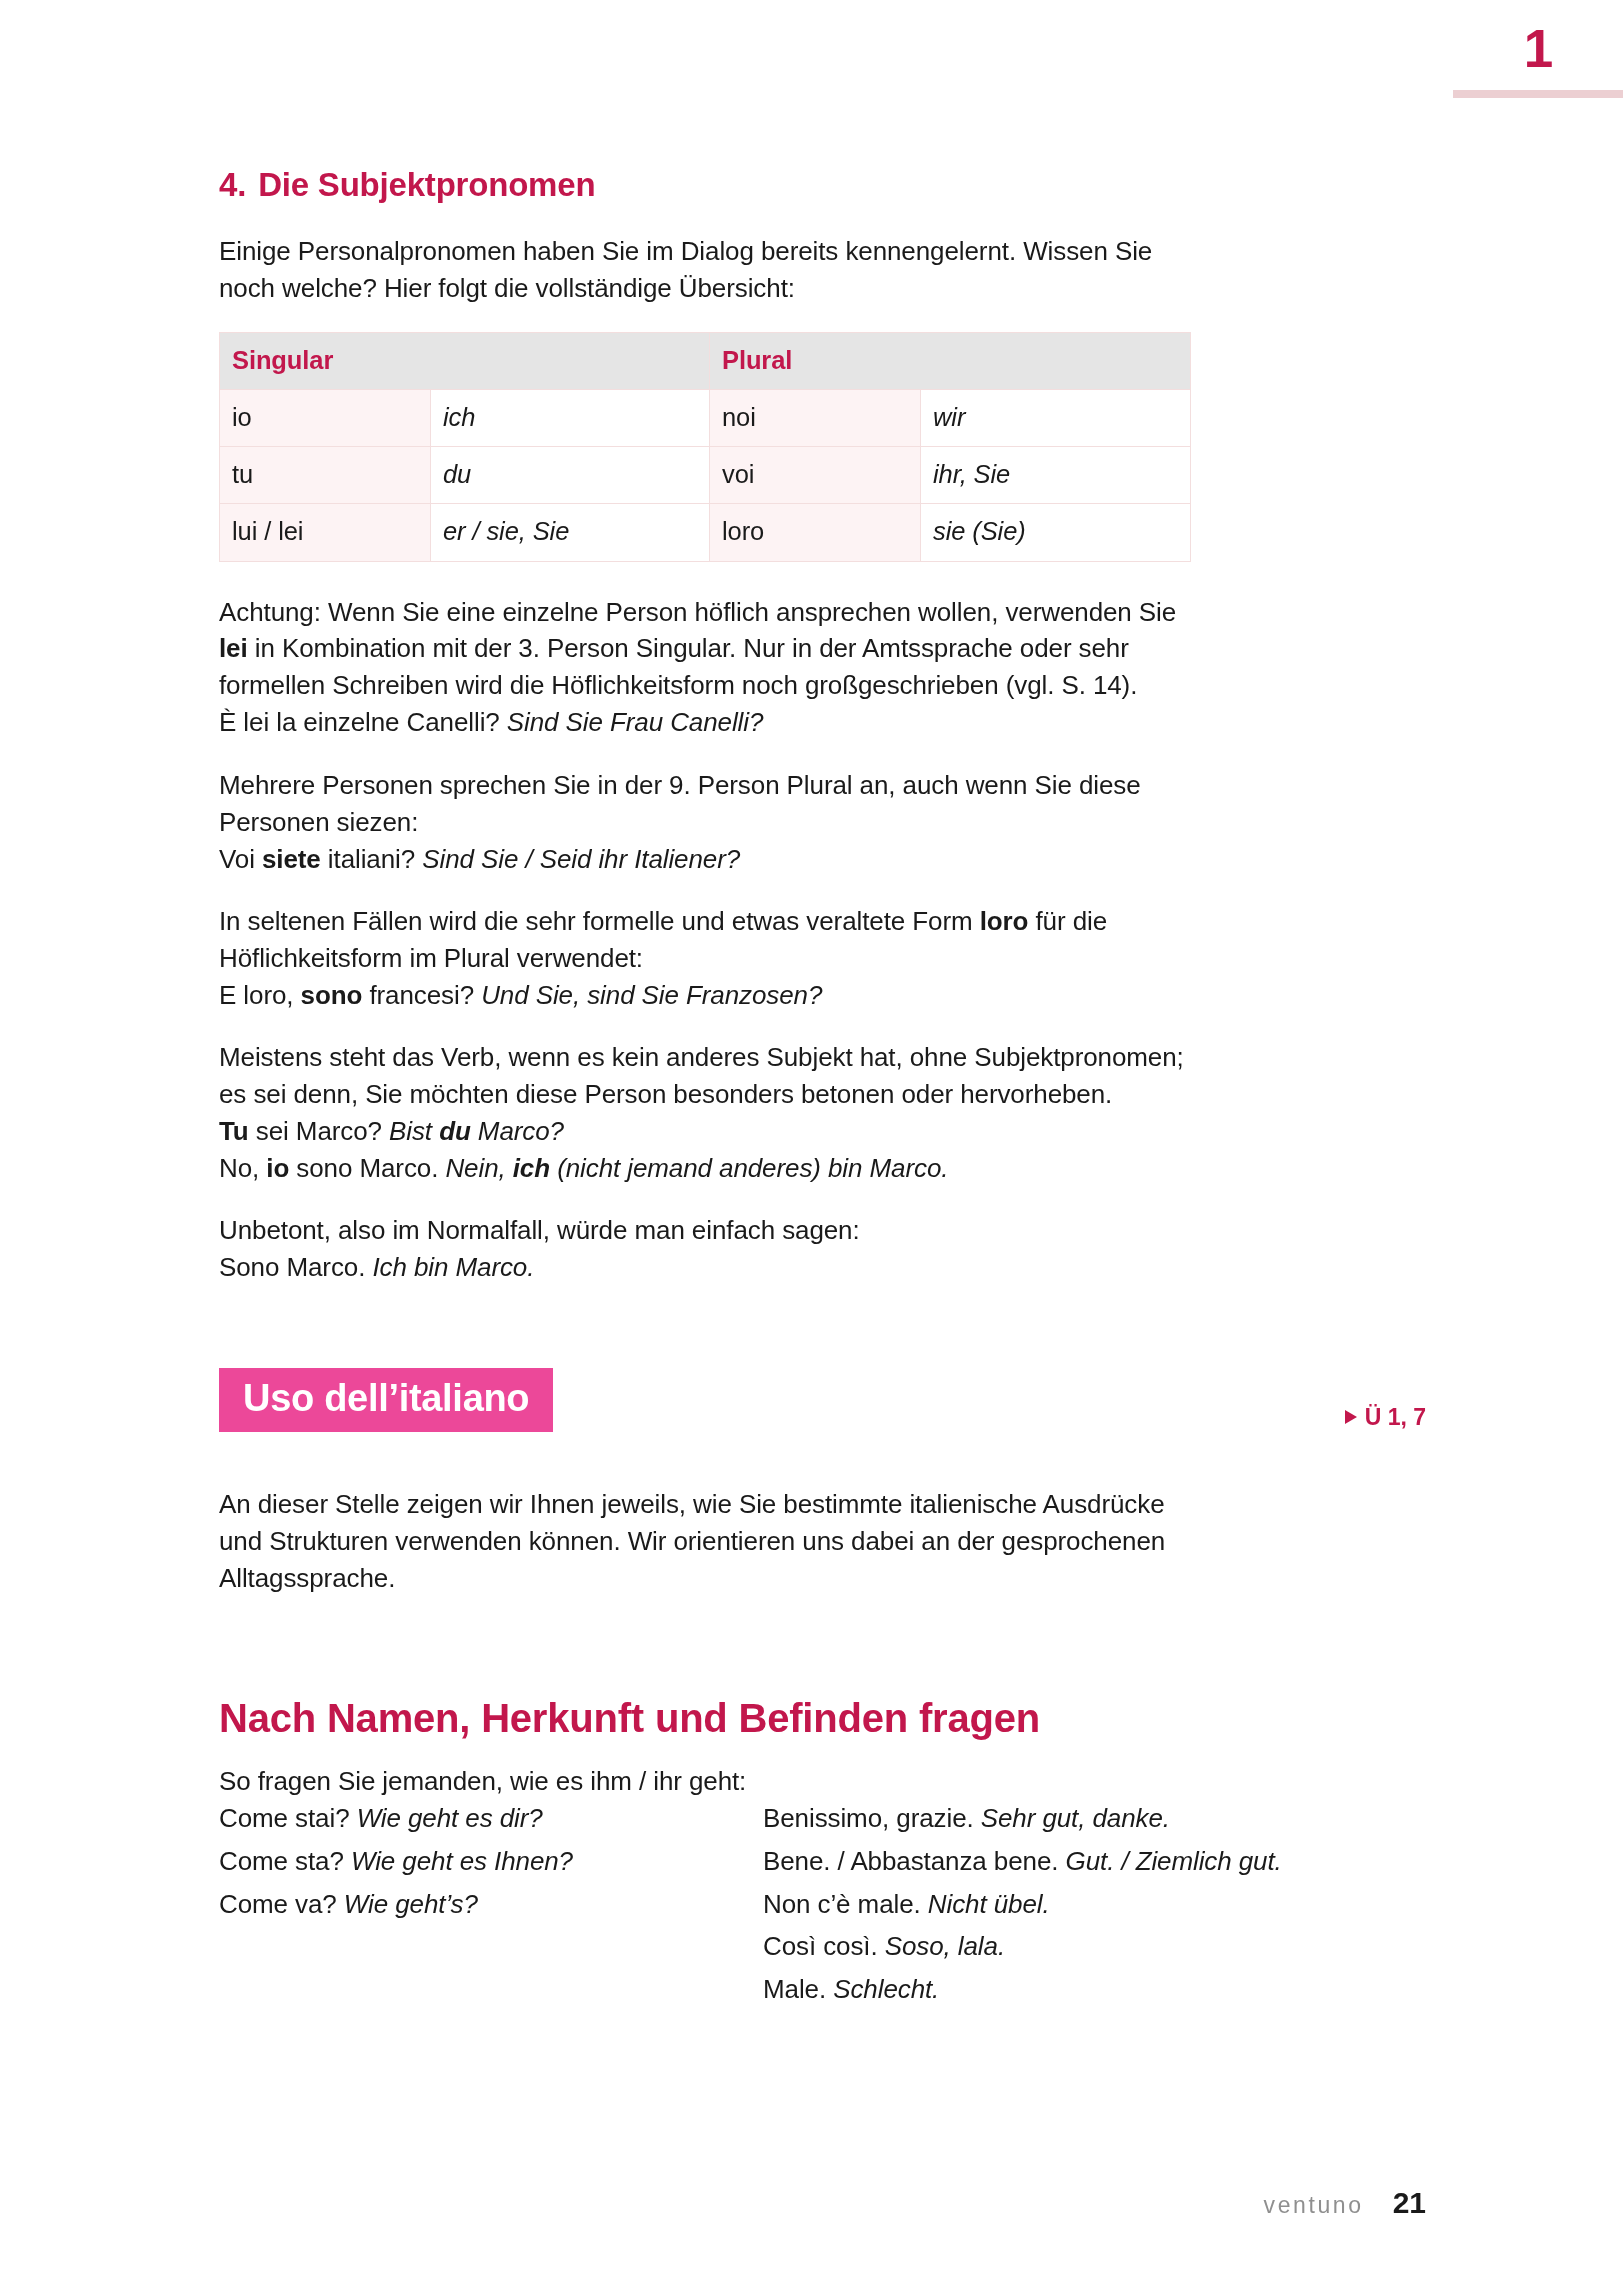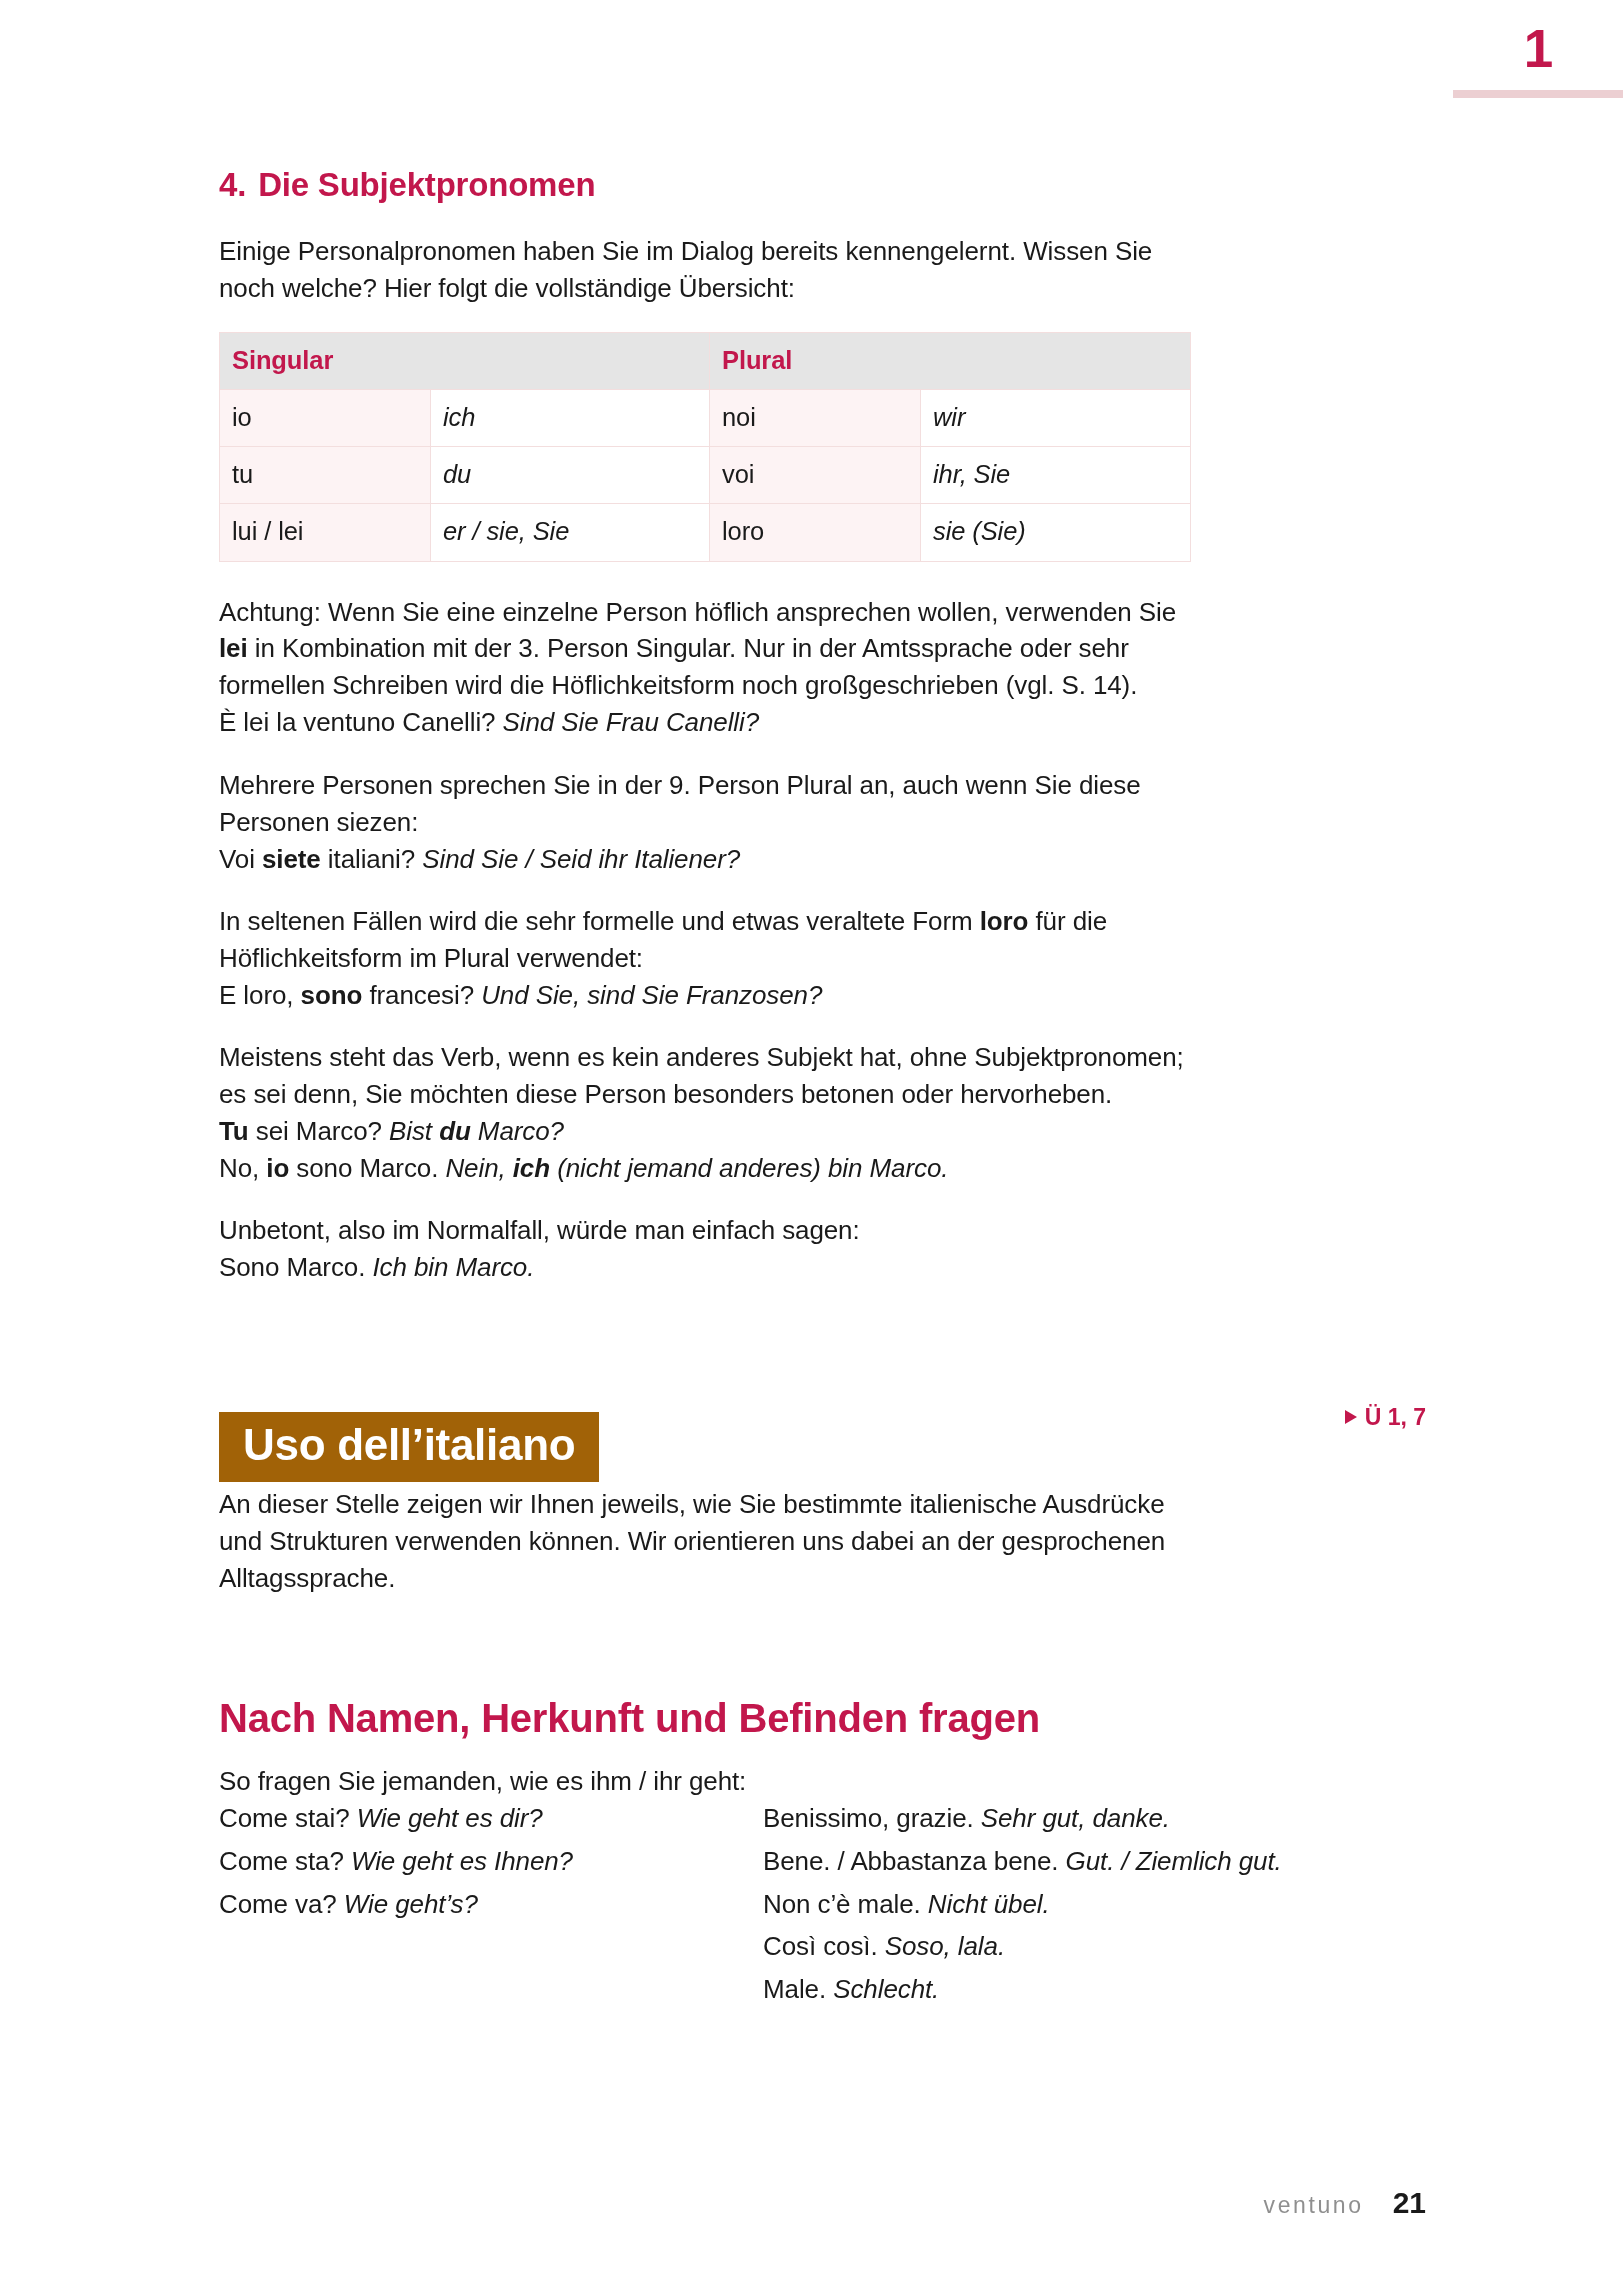--- a/index.html
+++ b/index.html
@@ -111,28 +111,27 @@
 
   
   .banner-row {
     position: relative;
     margin-top: 82px;
     margin-bottom: 48px;
     height: 70px;
   }
   .banner {
     display: inline-block;
-    background: #a16207;
+    background: #ec4899;
     color: #ffffff;
-    font-size: 44px;
+    font-size: 38px;
     font-weight: 700;
     padding: 11px 24px 14.5px 24px;
     letter-spacing: -0.3px;
     line-height: 1;
-    margin-top: 44px;
   }
   .exercise-ref {
     position: absolute;
     right: 0;
     bottom: 6.8px;
     color: #c2174c;
     font-size: 23px;
     font-weight: 600;
     white-space: nowrap;
   }
@@ -242,21 +241,21 @@
           <td class="src">loro</td>
           <td class="tgt">sie (Sie)</td>
         </tr>
       </tbody>
     </table>
 
     <div class="body">
       <span>Achtung: Wenn Sie eine einzelne Person höflich ansprechen wollen, verwenden Sie</span><br>
       <b>lei</b><span> in Kombination mit der 3. Person Singular. Nur in der Amtssprache oder sehr</span><br>
       <span>formellen Schreiben wird die Höflichkeitsform noch großgeschrieben (vgl. S. 14).</span><br>
-      <span>È lei la ventuno Canelli? </span><i>Sind Sie Frau Canelli?</i>
+      <span>È lei la einzelne Canelli? </span><i>Sind Sie Frau Canelli?</i>
     </div>
 
     <div class="body">
       <span>Mehrere Personen sprechen Sie in der 9. Person Plural an, auch wenn Sie diese</span><br>
       <span>Personen siezen:</span><br>
       <span>Voi </span><b>siete</b><span> italiani? </span><i>Sind Sie / Seid ihr Italiener?</i>
     </div>
 
     <div class="body">
       <span>In seltenen Fällen wird die sehr formelle und etwas veraltete Form </span><b>loro</b><span> für die</span><br>

